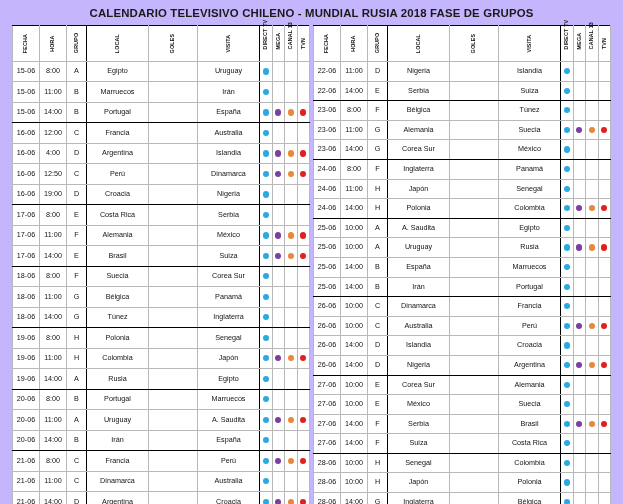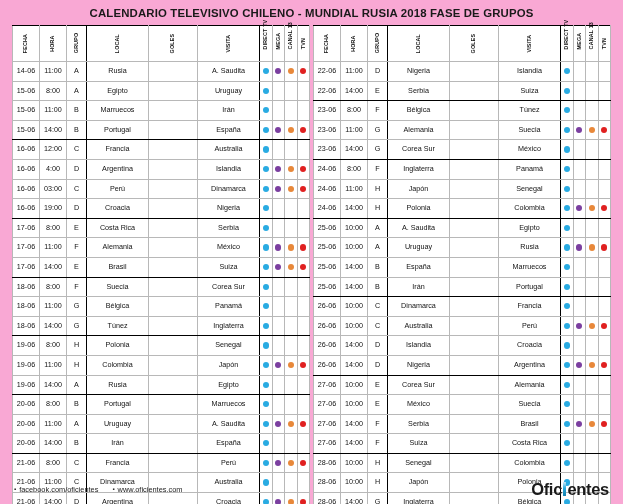--- a/index.html
+++ b/index.html
@@ -3,21 +3,21 @@
 <meta charset="utf-8">
 <style>
   * { box-sizing: border-box; }
   html, body {
     margin: 0; padding: 0;
     width: 623px; height: 504px;
     background: #ffffff;
     font-family: "Liberation Sans", sans-serif;
     overflow: hidden;
   }
-  #page { position: relative; width: 623px; height: 504px; background:#f9a8d4; }
+  #page { position: relative; width: 623px; height: 504px; background:#c4b5fd; }
 
   .title {
     text-align: center;
     font-size: 11.4px;
     font-weight: bold;
     color: #1a1a1a;
     letter-spacing: 0.15px;
     padding-top: 7px;
     white-space: nowrap;
   }
@@ -169,32 +169,20 @@
             </th>
           <th class="c-tv">
               <span class="rot">CANAL 13</span>
             </th>
           <th class="c-tv">
               <span class="rot">TVN</span>
             </th>
         </tr>
       </thead>
       <tbody>
-          <tr class="block-top">
-            <td class="c-fecha">14-06</td>
-            <td class="c-hora">11:00</td>
-            <td class="c-grupo sep-right">A</td>
-            <td class="c-local">Rusia</td>
-            <td class="c-goles"></td>
-            <td class="c-visita sep-right">A. Saudita</td>
-            <td class="c-tv"><span class="dot" style="background: rgb(41, 171, 226);"></span></td>
-            <td class="c-tv"><span class="dot" style="background: rgb(123, 63, 160);"></span></td>
-            <td class="c-tv"><span class="dot" style="background: rgb(232, 136, 58);"></span></td>
-            <td class="c-tv"><span class="dot" style="background: rgb(224, 32, 32);"></span></td>
-          </tr>
           <tr>
             <td class="c-fecha">15-06</td>
             <td class="c-hora">8:00</td>
             <td class="c-grupo sep-right">A</td>
             <td class="c-local">Egipto</td>
             <td class="c-goles"></td>
             <td class="c-visita sep-right">Uruguay</td>
             <td class="c-tv"><span class="dot" style="background: rgb(41, 171, 226);"></span></td>
             <td class="c-tv"><span class="dot-empty"></span></td>
             <td class="c-tv"><span class="dot-empty"></span></td>
@@ -243,21 +231,21 @@
             <td class="c-local">Argentina</td>
             <td class="c-goles"></td>
             <td class="c-visita sep-right">Islandia</td>
             <td class="c-tv"><span class="dot" style="background: rgb(41, 171, 226);"></span></td>
             <td class="c-tv"><span class="dot" style="background: rgb(123, 63, 160);"></span></td>
             <td class="c-tv"><span class="dot" style="background: rgb(232, 136, 58);"></span></td>
             <td class="c-tv"><span class="dot" style="background: rgb(224, 32, 32);"></span></td>
           </tr>
           <tr>
             <td class="c-fecha">16-06</td>
-            <td class="c-hora">03:00</td>
+            <td class="c-hora">12:50</td>
             <td class="c-grupo sep-right">C</td>
             <td class="c-local">Perú</td>
             <td class="c-goles"></td>
             <td class="c-visita sep-right">Dinamarca</td>
             <td class="c-tv"><span class="dot" style="background: rgb(41, 171, 226);"></span></td>
             <td class="c-tv"><span class="dot" style="background: rgb(123, 63, 160);"></span></td>
             <td class="c-tv"><span class="dot" style="background: rgb(232, 136, 58);"></span></td>
             <td class="c-tv"><span class="dot" style="background: rgb(224, 32, 32);"></span></td>
           </tr>
           <tr class="block-end">
@@ -764,25 +752,14 @@
             <td class="c-visita sep-right">Bélgica</td>
             <td class="c-tv"><span class="dot" style="background: rgb(41, 171, 226);"></span></td>
             <td class="c-tv"><span class="dot-empty"></span></td>
             <td class="c-tv"><span class="dot-empty"></span></td>
             <td class="c-tv"><span class="dot-empty"></span></td>
           </tr>
         </tbody>
     </table>
   </div>
 
-  <div class="footer">
-    <div class="footer-links">
-      <span class="lnk">facebook.com/oficientes</span>
-      <span class="lnk">www.oficientes.com</span>
-    </div>
-    <div class="logo">
-      <span>Ofic</span>
-      <span class="ibar"></span>
-      <span>entes</span>
-    </div>
-  </div>
 
 </div>
 
 </body></html>

